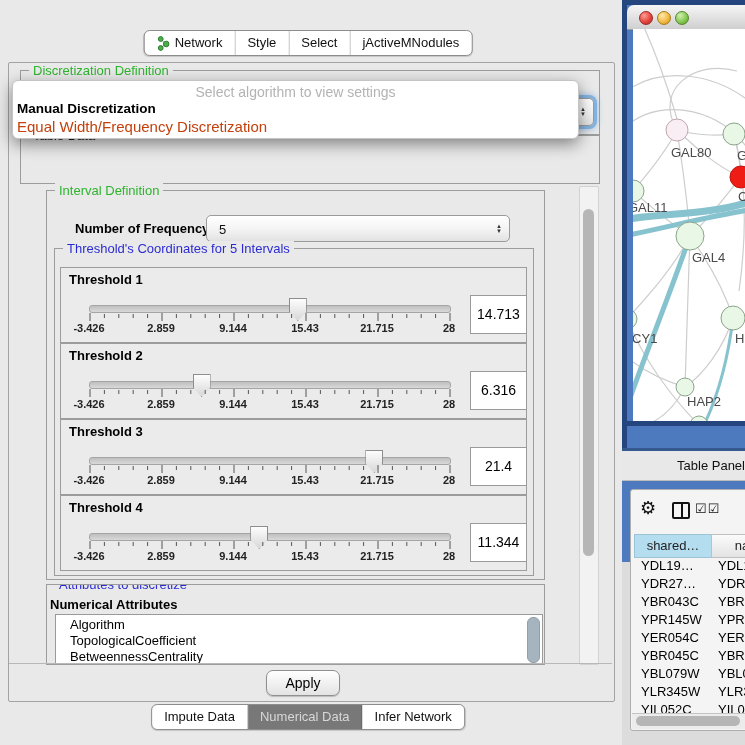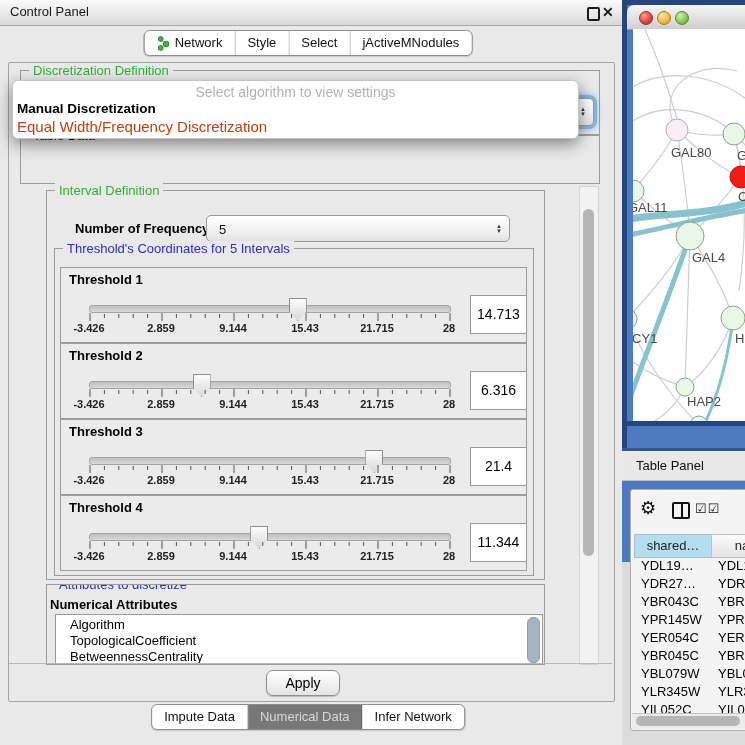--- a/index.html
+++ b/index.html
@@ -79,21 +79,21 @@
   #net-window{position:absolute;left:0;top:0;width:123px;height:562px;background:#4d79be;}
   .navy{position:absolute;background:#24457e;}
   #net-titlebar{position:absolute;left:5px;top:5px;width:118px;height:24px;
      background:linear-gradient(#f6f6f6,#cfcfcf);border-top-left-radius:7px;border-bottom:1px solid #9a9a9a;}
   .light{position:absolute;top:6px;width:12px;height:12px;border-radius:50%;}
   #light-red{left:12px;background:radial-gradient(circle at 35% 30%,#ff9c94,#e04038 60%,#b02a22);border:1px solid #9c2a24;}
   #light-yellow{left:30px;background:radial-gradient(circle at 35% 30%,#ffe9a8,#f0b73e 60%,#c98f16);border:1px solid #a87d18;}
   #light-green{left:48px;background:radial-gradient(circle at 35% 30%,#d2f0b0,#7fc64d 60%,#58962c);border:1px solid #57862c;}
   #net-canvas{position:absolute;left:11px;top:29px;width:112px;height:392px;background:#fff;overflow:hidden;}
   #table-panel-bar{position:absolute;left:0;top:451px;width:123px;height:29px;background:#e8e8e8;
-                   border-bottom:1px solid #bdbdbd;font-size:13px;color:#111;line-height:29px;}
+                   border-bottom:1px solid #bdbdbd;font-size:13px;color:#111;line-height:29px;text-align:right;}
   #table-panel-bar span{margin-left:14px;}
   #table-inner{position:absolute;left:8px;top:489px;width:120px;height:240px;background:#f4f4f4;
                border:1px solid #aeaeae;border-radius:3px;overflow:hidden;}
   #gear-icon{position:absolute;left:9px;top:7px;font-size:18px;color:#111;}
   #col-icon{position:absolute;left:41px;top:12px;width:14px;height:13px;border:2px solid #111;border-radius:2px;}
   #col-icon div{position:absolute;left:50%;top:0;width:2px;height:100%;background:#111;}
   #check-icons{position:absolute;left:64px;top:11px;font-size:13px;color:#111;letter-spacing:1px;}
   .hcell{position:absolute;top:44px;height:22px;font-size:13px;color:#222;
          text-align:center;line-height:22px;}
   #hcell-0{left:3px;width:76px;background:#b5ddf0;border:1px solid #9cc3d6;}
@@ -103,25 +103,20 @@
   #hscroll{position:absolute;left:1px;top:223px;width:118px;height:15px;background:#ececec;
            border-top:1px solid #c4c4c4;}
   #hscroll .vthumb{left:4px;top:2px;width:104px;height:10px;}
   label,div,span{cursor:default;}
 </style>
 </head>
 <body>
 
 <div class="abs" id="control-panel">
 
-  <div class="abs" id="titlebar">
-    <div class="abs t">Control Panel</div>
-    <div class="abs" id="float-icon"></div>
-    <div class="abs" id="close-icon">✕</div>
-  </div>
 
   <div class="abs seg" id="top-tabs">
     <div class="it">
       <svg width="13" height="15">
         <line x1="4" y1="3" x2="9" y2="8" stroke="#9e9e9e"></line>
         <line x1="4" y1="12" x2="9" y2="8" stroke="#9e9e9e"></line>
         <circle cx="4" cy="3" r="2.4" fill="#4daf4a" stroke="#2e7d32"></circle>
         <circle cx="4" cy="12" r="2.4" fill="#4daf4a" stroke="#2e7d32"></circle>
         <circle cx="9.5" cy="8" r="2.8" fill="#4daf4a" stroke="#2e7d32"></circle>
       </svg>

